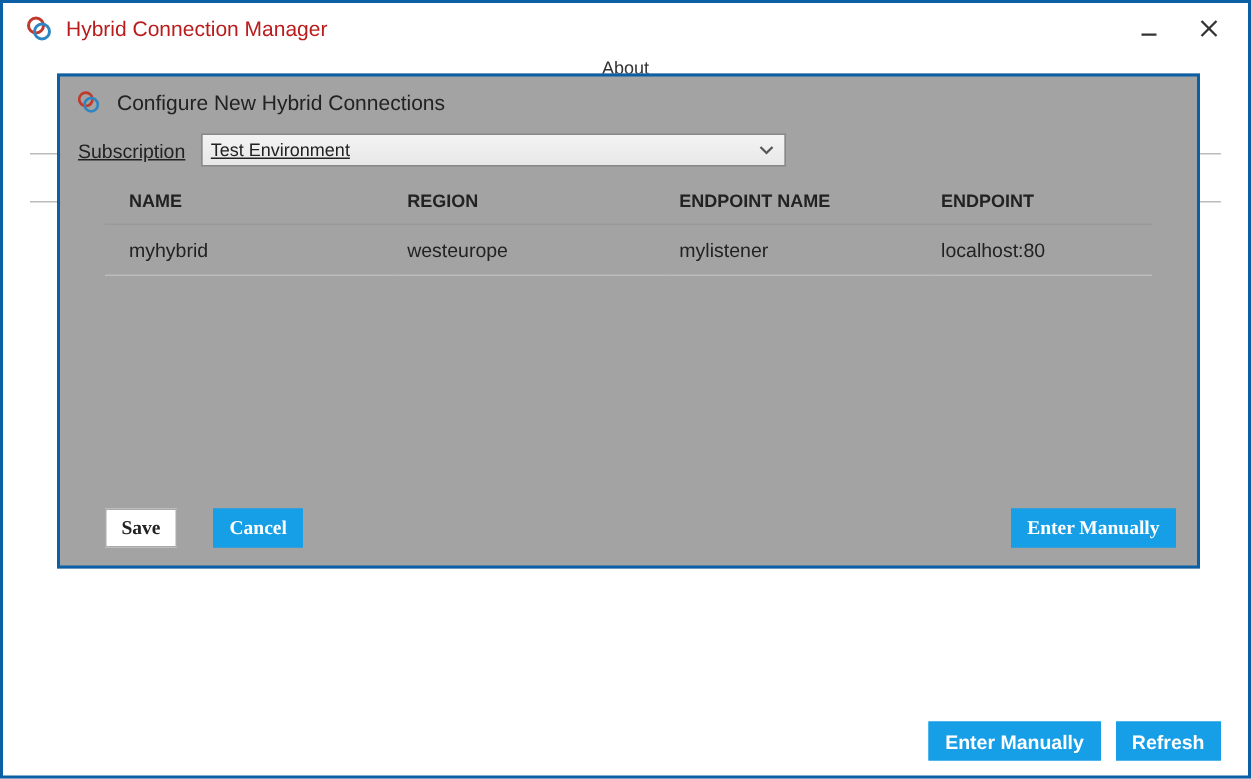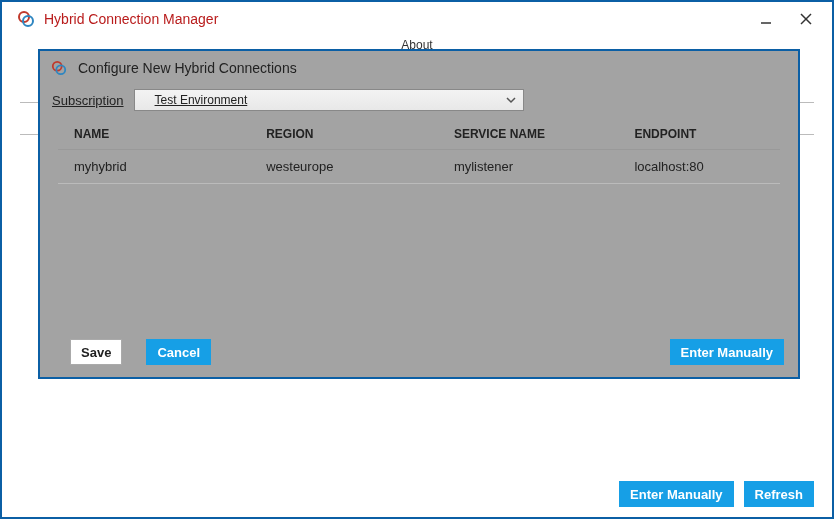--- a/index.html
+++ b/index.html
@@ -86,32 +86,32 @@
     padding:4px 12px 8px 12px;
     text-decoration:underline;
   }
   .subrow label { margin-right:10px; font-size:13px; }
   .sub-select {
     width:390px;
     height:22px;
     border:1px solid #888;
     background:linear-gradient(#f3f3f3,#e8e8e8);
     display:flex; align-items:center;
-    padding:0 20px;
+    padding:0 6px;
     font-size:12px;
     color:#222;
     position:relative;
     cursor:pointer;
   }
   .sub-select .chev {
     position:absolute; right:6px; top:4px;
   }
 
   .table-wrap {
-    padding:0 18px;
+    padding:0 30px;
   }
   table {
     width:100%;
     border-collapse:collapse;
     table-layout:fixed;
   }
   thead th {
     text-align:left;
     font-size:12px;
     font-weight:bold;
@@ -124,21 +124,21 @@
     font-size:13px;
     padding:9px 6px;
     border-bottom:1px solid #bbb;
   }
   td.col-name { padding-left:16px; }
 
   .dialog-footer {
     position:absolute;
     left:0; right:0; bottom:0;
     padding:10px 14px 12px 30px;
-    display:flex; align-items:center;
+    display:flex; align-items:center;font-family:Liberation Serif, serif;
   }
   .btn {
     height:26px;
     padding:0 10px;
     font-size:13px;
     display:flex; align-items:center; justify-content:center;
     cursor:pointer;
     border:1px solid #aaa;
     background:#fff;
     color:#222;
@@ -229,21 +229,21 @@
         <colgroup>
             <col class="c1">
             <col class="c2">
             <col class="c3">
             <col class="c4">
           </colgroup>
         <thead>
           <tr>
             <th class="col-name">NAME</th>
             <th>REGION</th>
-            <th>SERVICE NAME</th>
+            <th>ENDPOINT NAME</th>
             <th>ENDPOINT</th>
           </tr>
         </thead>
         <tbody>
           <tr>
             <td class="col-name">myhybrid</td>
             <td>westeurope</td>
             <td>mylistener</td>
             <td>localhost:80</td>
           </tr>

